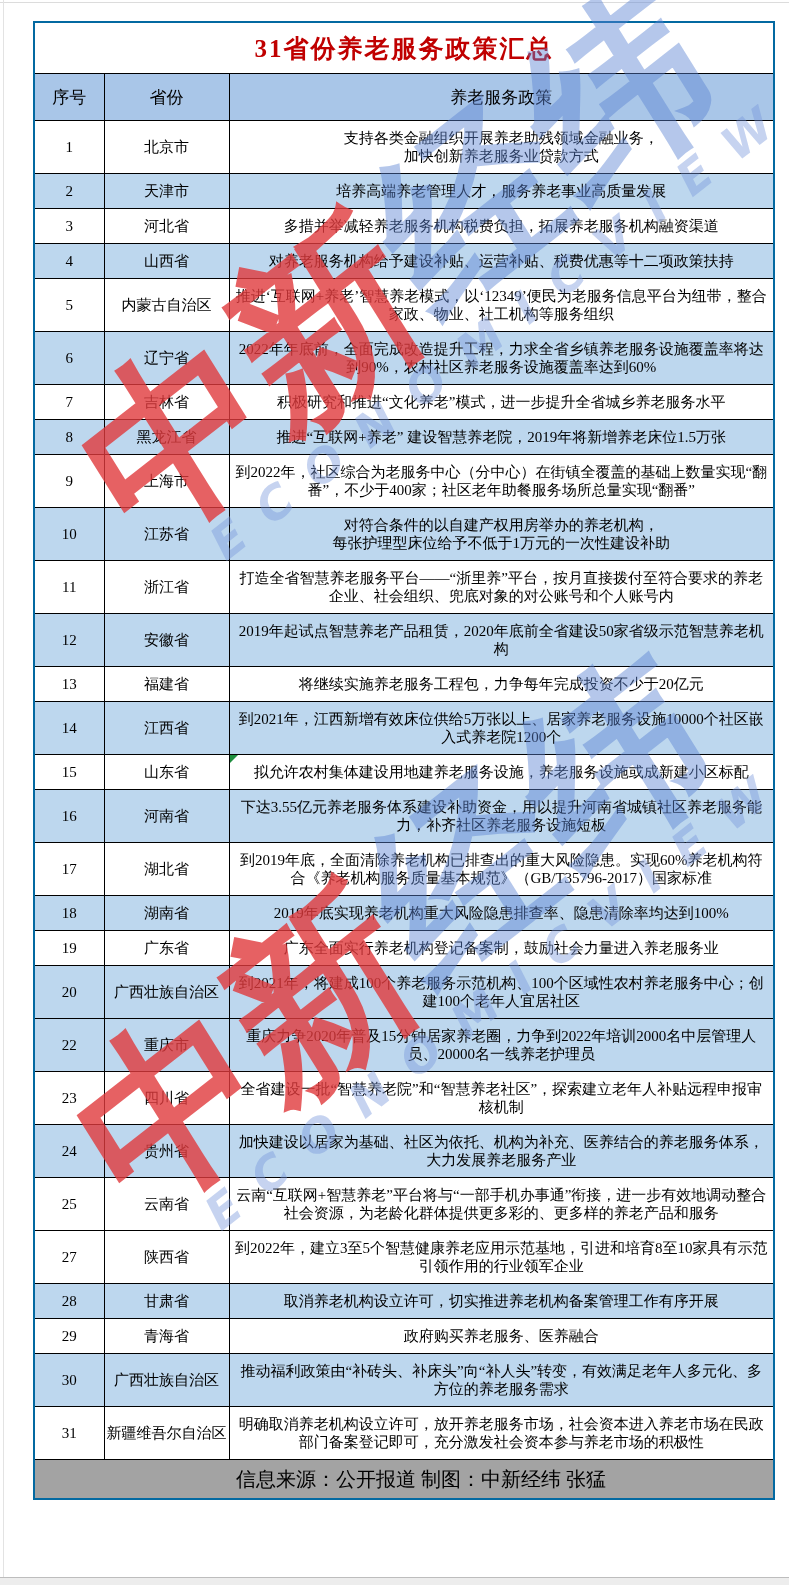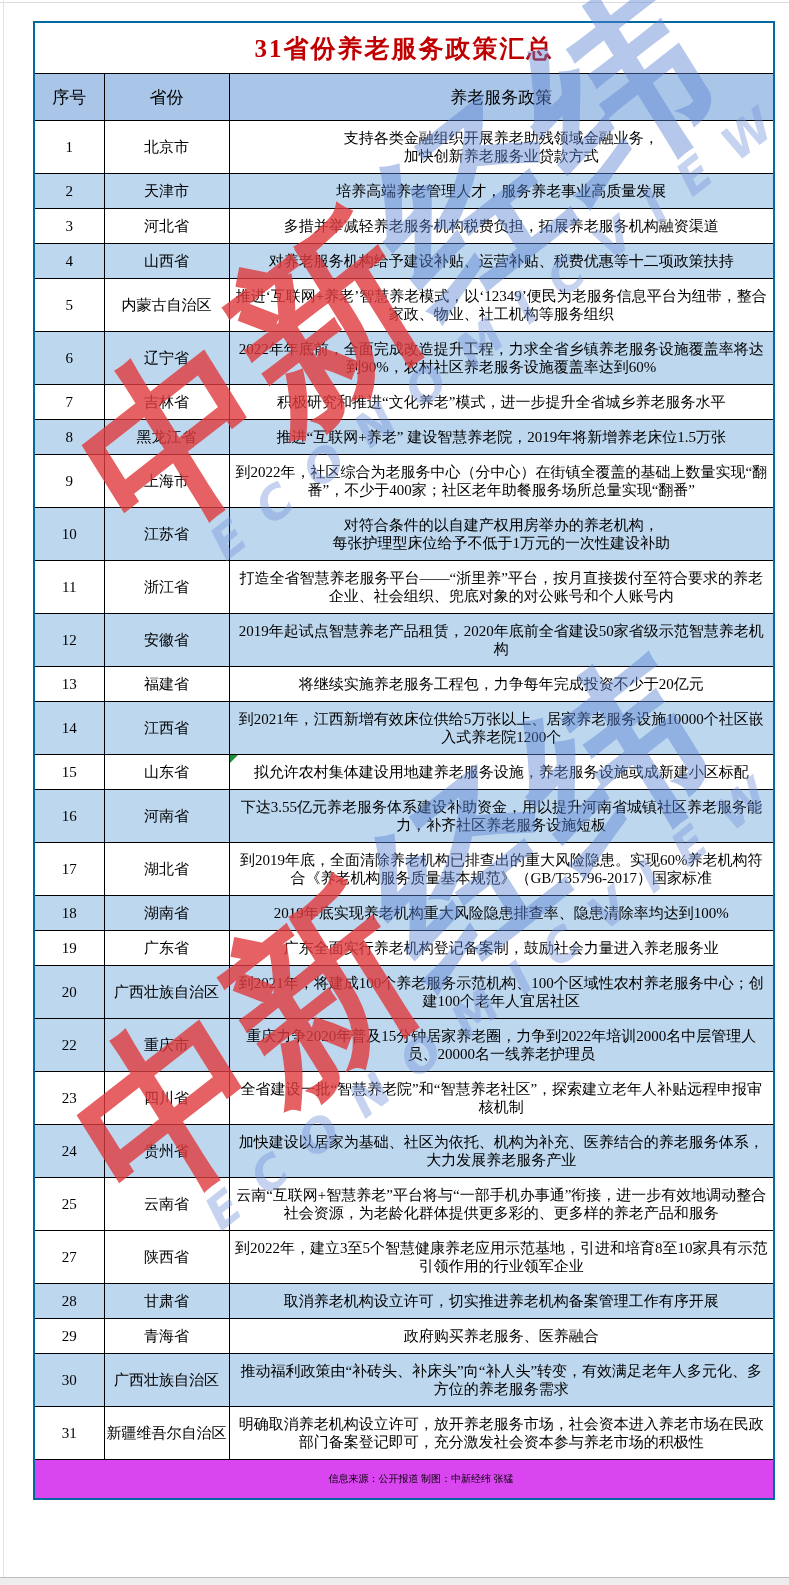--- a/index.html
+++ b/index.html
@@ -28,21 +28,21 @@
     font-size:17px;font-weight:normal;height:44px;
   }
   tbody td{font-size:15px;line-height:18px;padding:8px 4px;background:#fff;}
   tbody td.prov{padding:8px 0;margin-left:34px;}
   tbody tr.banded td{background:var(--band-bg,#BDD7EE);}
   tbody td.pol{white-space:pre-line;position:relative;}
   tbody td.pol.flag::before{
     content:"";position:absolute;left:0;top:0;width:0;height:0;
     border-top:8px solid #1E8E3E;border-right:8px solid transparent;
   }
-  tfoot td{height:36px;font-size:10px;background:#d946ef;padding-left:35px;}
+  tfoot td{height:36px;font-size:20px;background:#a3a3a3;padding-left:35px;}
 
   
   .watermark{
     position:absolute;width:740px;pointer-events:none;z-index:5;
     transform:rotate(-38deg);transform-origin:center;white-space:nowrap;
     font-family:"DejaVu Sans","Liberation Sans",sans-serif;text-align:left;
   }
   .wm1{left:40px;top:170px;}
   .wm2{left:35px;top:840px;}
   .wm-cn{font-size:185px;font-weight:bold;line-height:1;letter-spacing:2px;transform:skewX(-6deg);}

